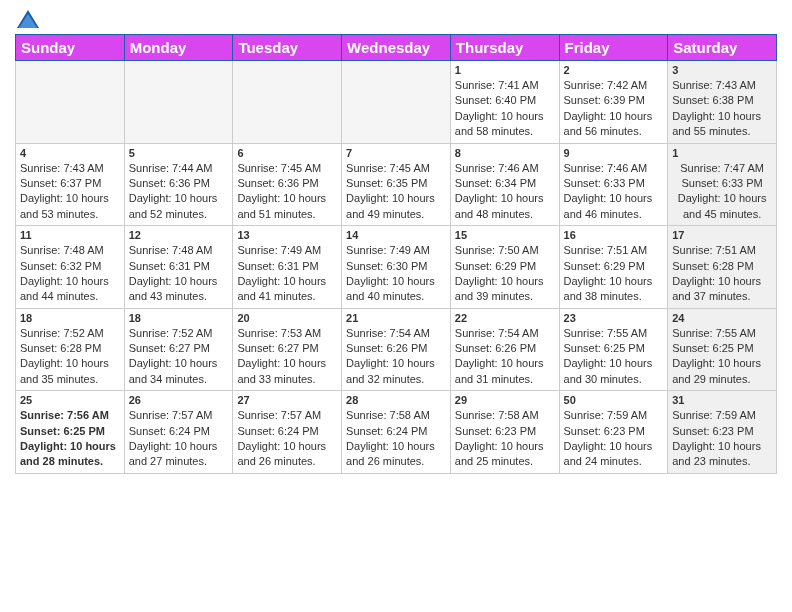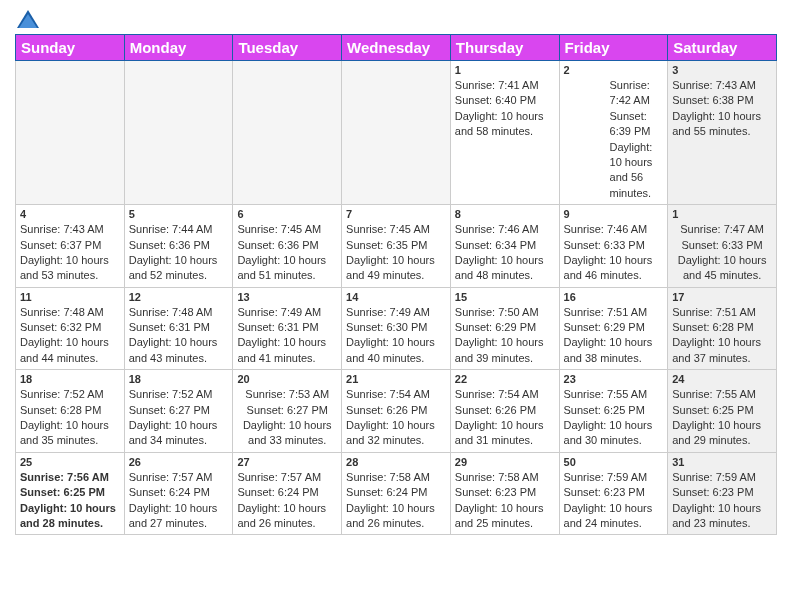--- a/index.html
+++ b/index.html
@@ -86,21 +86,21 @@
           <td class="empty"></td>
           <td>
             <span class="day-num">1</span>
             <div class="day-info" style="white-space: pre-line;">Sunrise: 7:41 AM
 Sunset: 6:40 PM
 Daylight: 10 hours
 and 58 minutes.</div>
           </td>
           <td>
             <span class="day-num">2</span>
-            <div class="day-info" style="white-space: pre-line; margin-left: 46px;">Sunrise: 7:42 AM
+            <div class="day-info" style="white-space: pre-line;">Sunrise: 7:42 AM
 Sunset: 6:39 PM
 Daylight: 10 hours
 and 56 minutes.</div>
           </td>
           <td class="shaded">
             <span class="day-num">3</span>
             <div class="day-info" style="white-space: pre-line;">Sunrise: 7:43 AM
 Sunset: 6:38 PM
 Daylight: 10 hours
 and 55 minutes.</div>
@@ -218,21 +218,21 @@
           </td>
           <td>
             <span class="day-num">18</span>
             <div class="day-info" style="white-space: pre-line;">Sunrise: 7:52 AM
 Sunset: 6:27 PM
 Daylight: 10 hours
 and 34 minutes.</div>
           </td>
           <td>
             <span class="day-num">20</span>
-            <div class="day-info" style="white-space: pre-line; text-align: center;">Sunrise: 7:53 AM
+            <div class="day-info" style="white-space: pre-line;">Sunrise: 7:53 AM
 Sunset: 6:27 PM
 Daylight: 10 hours
 and 33 minutes.</div>
           </td>
           <td>
             <span class="day-num">21</span>
             <div class="day-info" style="white-space: pre-line;">Sunrise: 7:54 AM
 Sunset: 6:26 PM
 Daylight: 10 hours
 and 32 minutes.</div>

